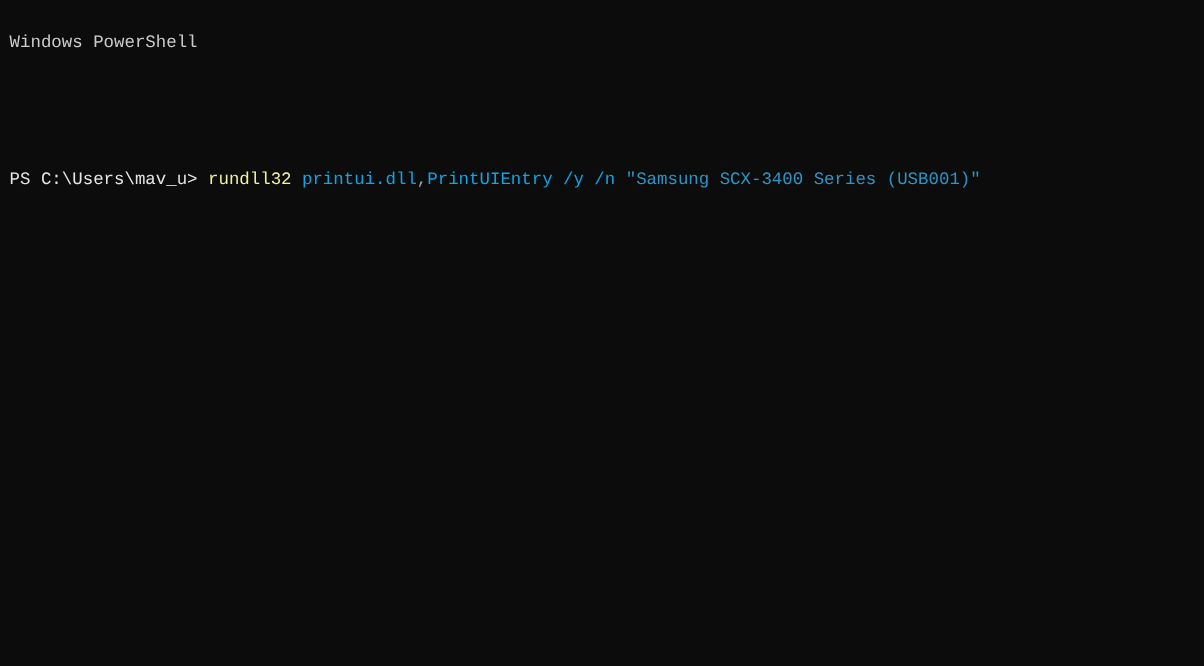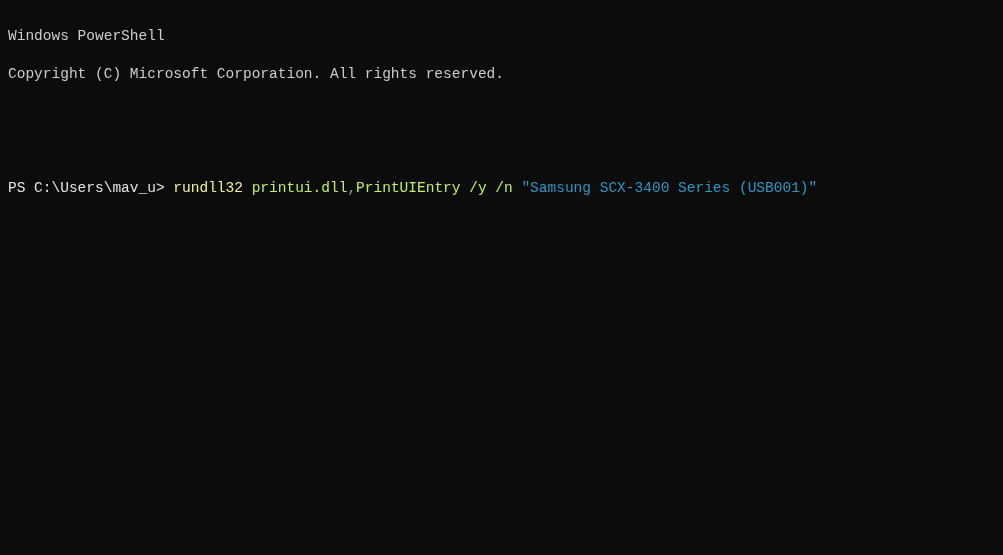--- a/index.html
+++ b/index.html
@@ -24,31 +24,30 @@
     .line {
       display: block;
     }
     .prompt {
       color: #e5e5e5;
     }
     .cmd {
       color: #f2f29c;
     }
     .arg {
-      color: #bef264;
+      color: #0ea5e9;
     }
     .comma {
       color: #9aa0a6;
     }
     .str {
       color: #2b95c6;
     }
   </style>
 </head>
 <body>
 
 <div class="terminal">
 <span class="line">Windows PowerShell</span>
-<span class="line">Copyright (C) Microsoft Corporation. All rights reserved.</span>
 <span class="line"> </span>
 <span class="line"> </span>
 <span class="line"><span class="prompt">PS C:\Users\mav_u&gt; </span><span class="cmd">rundll32</span><span class="arg"> </span><span class="arg">printui.dll</span><span class="comma">,</span><span class="arg">PrintUIEntry /y /n </span><span class="str">"Samsung SCX-3400 Series (USB001)"</span></span>
 </div>
 
 </body></html>

